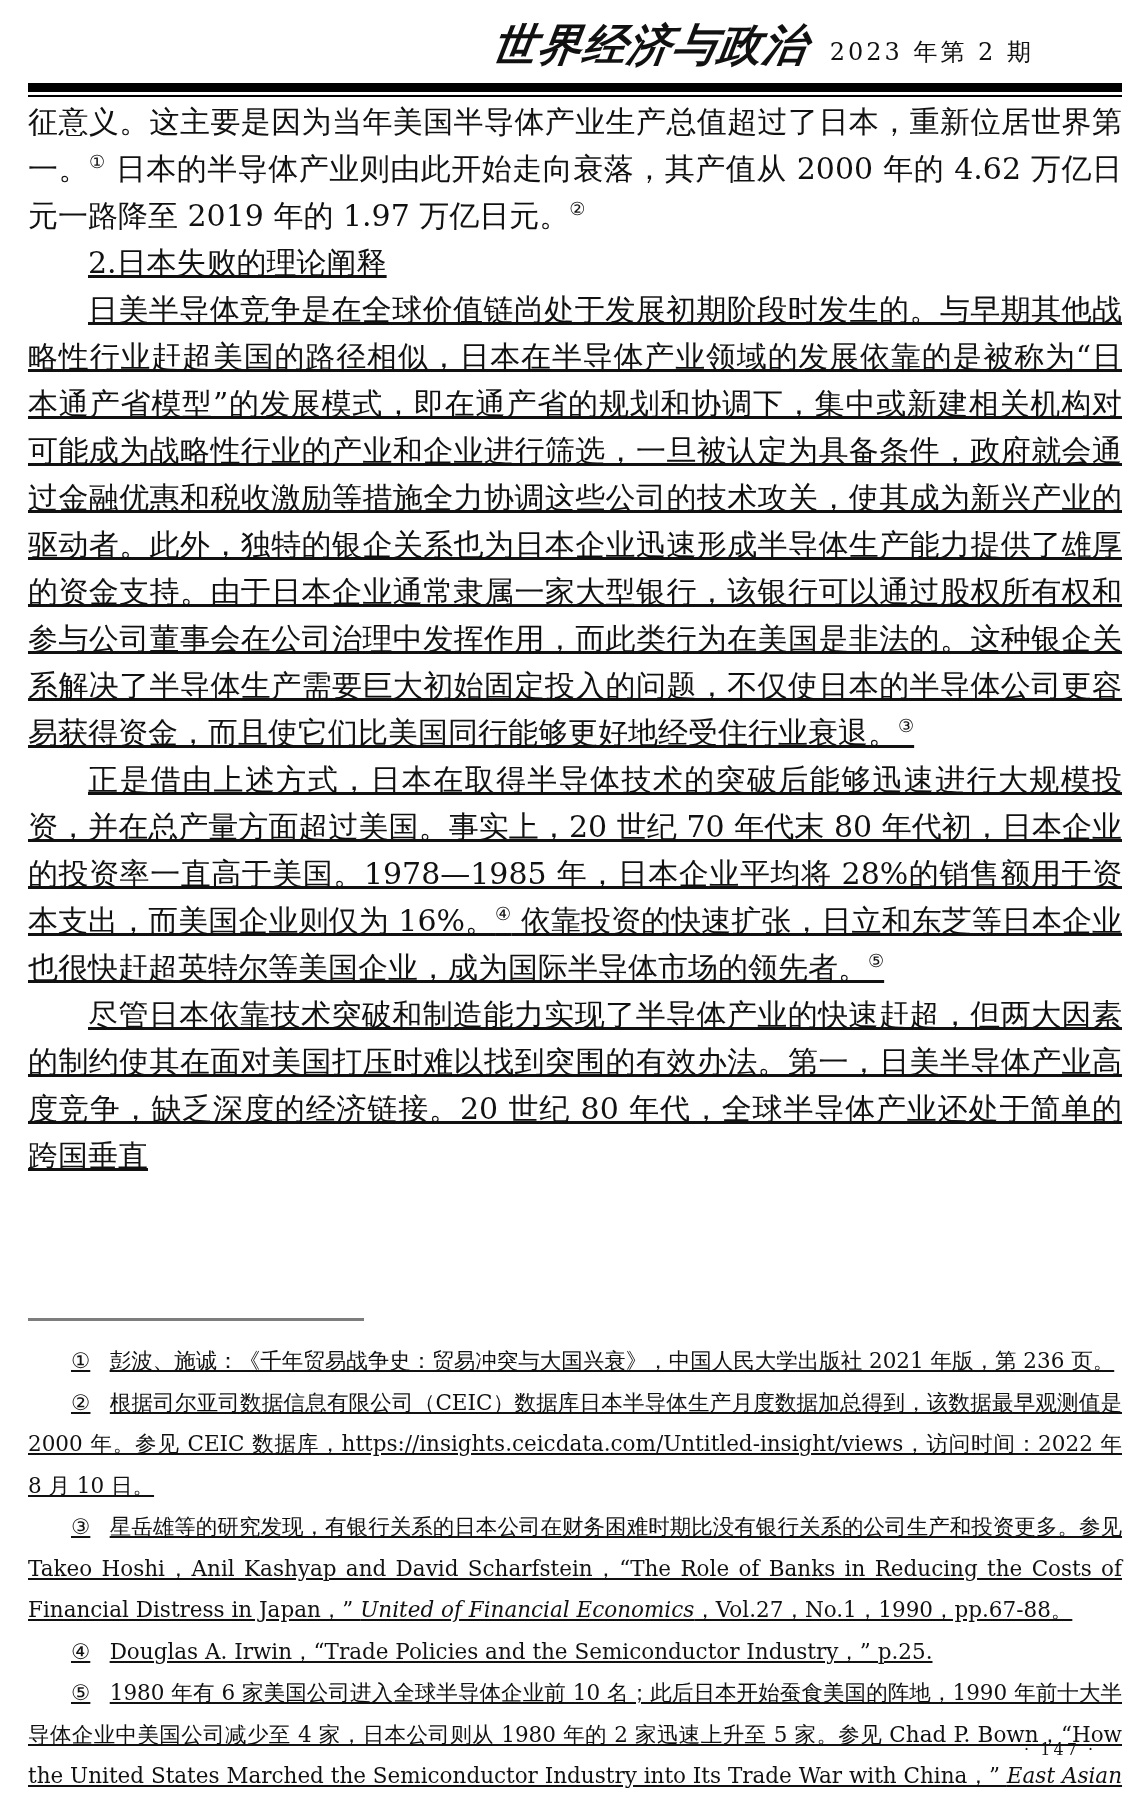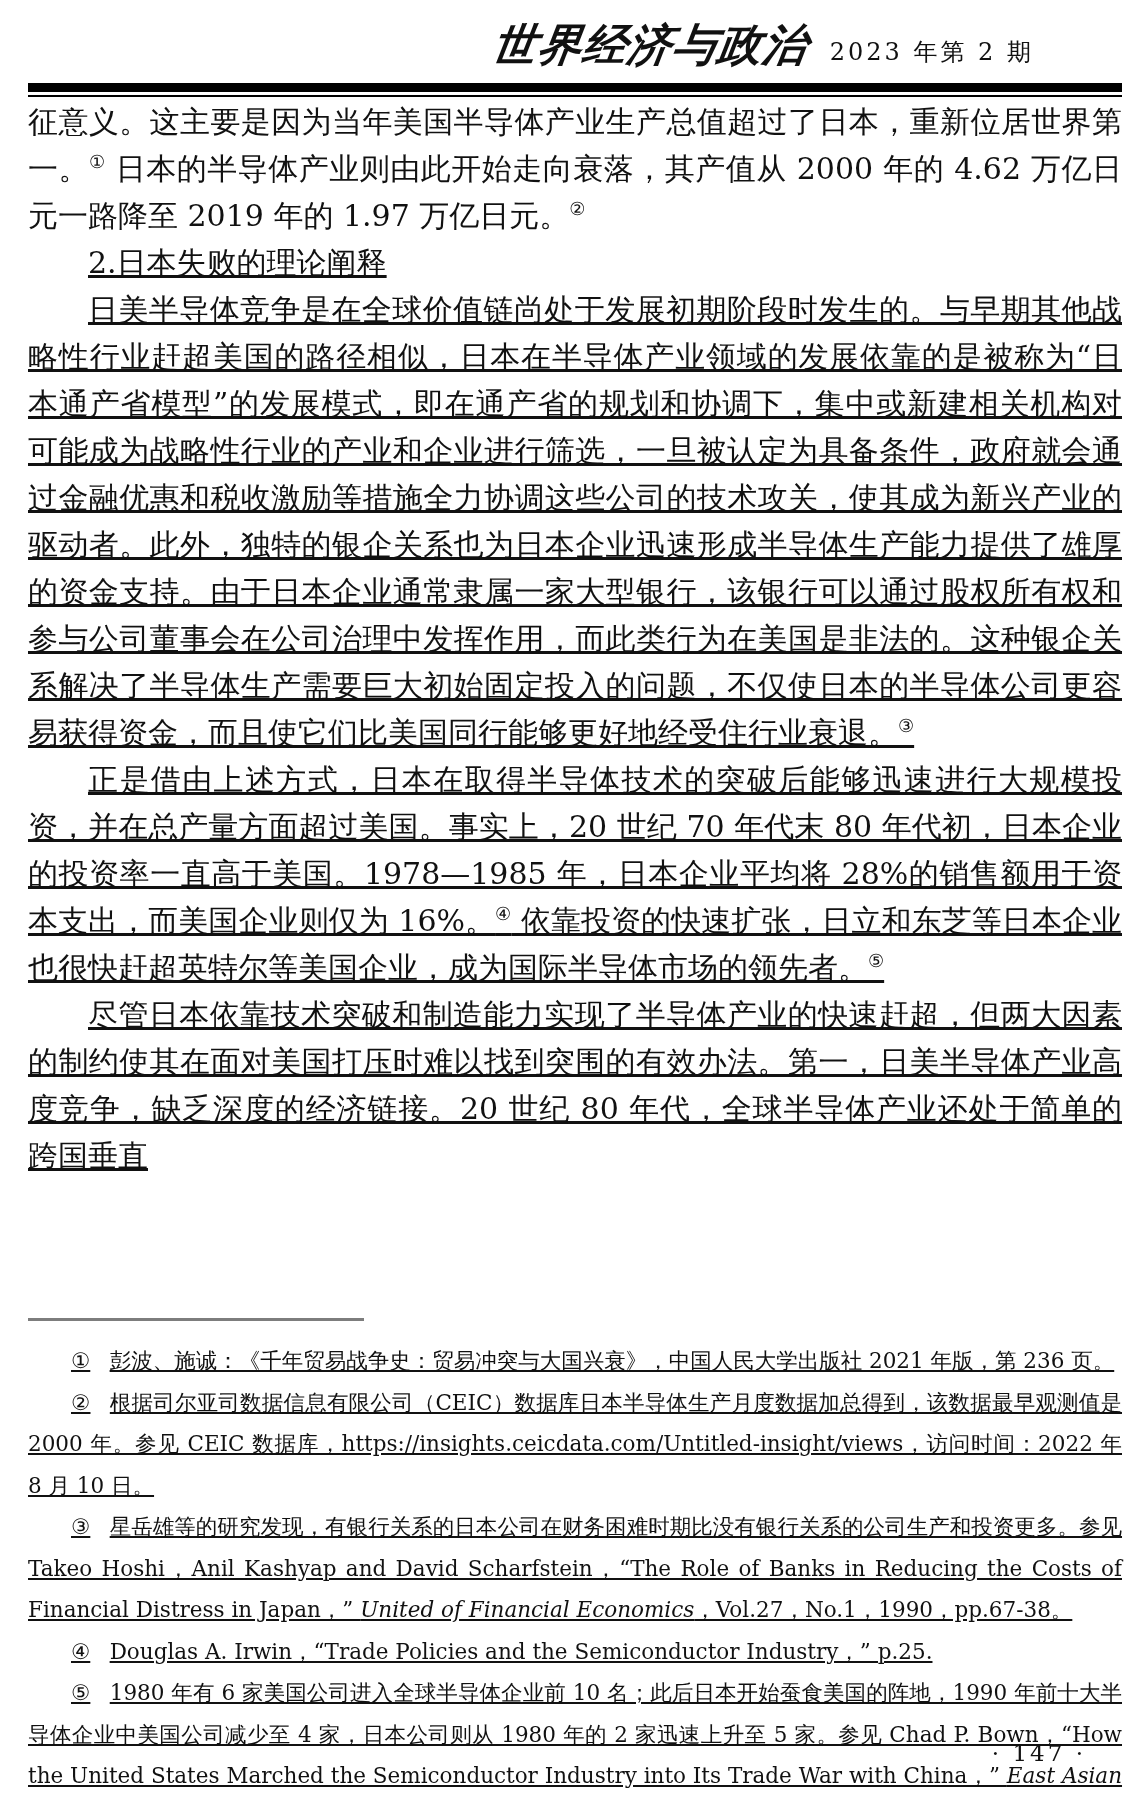--- a/index.html
+++ b/index.html
@@ -40,22 +40,22 @@
   .footnotes {
     position:absolute; top:1340px; left:28px; right:26px;
     font-size:21.5px; line-height:41.5px;
     text-align:justify;
   }
   .footnote { text-indent:2em;text-decoration:underline; }
   .fn-marker { margin-right:0.9em; }
   .italic { font-style:italic; }
 
   .page-number {
-    position:absolute; top:1740px; right:62px;
-    font-size:23px; letter-spacing:3px;
+    position:absolute; top:1740px; right:52px;
+    font-size:16px; letter-spacing:3px;
   }
 </style>
 </head>
 <body>
 
 <div class="page">
 
   <div class="header">
     <div class="header-text">
       <span class="journal-script">世界经济与政治</span>
@@ -73,20 +73,20 @@
       <p class="indent"><span>正是借由上述方式，日本在取得半导体技术的突破后能够迅速进行大规模投资，并在总产量方面超过美国。事实上，20 世纪 70 年代末 80 年代初，日本企业的投资率一直高于美国。1978—1985 年，日本企业平均将 28%的销售额用于资本支出，而美国企业则仅为 16%。</span><sup>④</sup><span> 依靠投资的快速扩张，日立和东芝等日本企业也很快赶超英特尔等美国企业，成为国际半导体市场的领先者。</span><sup>⑤</sup></p>
       <p class="indent"><span>尽管日本依靠技术突破和制造能力实现了半导体产业的快速赶超，但两大因素的制约使其在面对美国打压时难以找到突围的有效办法。第一，日美半导体产业高度竞争，缺乏深度的经济链接。20 世纪 80 年代，全球半导体产业还处于简单的跨国垂直</span></p>
     </div>
 
   <div class="fnsep"></div>
 
   <div class="footnotes">
 
   <p class="footnote"><span class="fn-marker">①</span><span>彭波、施诚：《千年贸易战争史：贸易冲突与大国兴衰》，中国人民大学出版社 2021 年版，第 236 页。</span></p>
       <p class="footnote"><span class="fn-marker">②</span><span>根据司尔亚司数据信息有限公司（CEIC）数据库日本半导体生产月度数据加总得到，该数据最早观测值是 2000 年。参见 CEIC 数据库，https://insights.ceicdata.com/Untitled-insight/views，访问时间：2022 年 8 月 10 日。</span></p>
-      <p class="footnote"><span class="fn-marker">③</span><span>星岳雄等的研究发现，有银行关系的日本公司在财务困难时期比没有银行关系的公司生产和投资更多。参见 Takeo Hoshi，Anil Kashyap and David Scharfstein，“The Role of Banks in Reducing the Costs of Financial Distress in Japan，” </span><span class="italic">United of Financial Economics</span><span>，Vol.27，No.1，1990，pp.67-38。</span></p>
+      <p class="footnote"><span class="fn-marker">③</span><span>星岳雄等的研究发现，有银行关系的日本公司在财务困难时期比没有银行关系的公司生产和投资更多。参见 Takeo Hoshi，Anil Kashyap and David Scharfstein，“The Role of Banks in Reducing the Costs of Financial Distress in Japan，” </span><span class="italic">United of Financial Economics</span><span>，Vol.27，No.1，1990，pp.67-88。</span></p>
       <p class="footnote"><span class="fn-marker">④</span><span>Douglas A. Irwin，“Trade Policies and the Semiconductor Industry，” p.25.</span></p>
       <p class="footnote"><span class="fn-marker">⑤</span><span>1980 年有 6 家美国公司进入全球半导体企业前 10 名；此后日本开始蚕食美国的阵地，1990 年前十大半导体企业中美国公司减少至 4 家，日本公司则从 1980 年的 2 家迅速上升至 5 家。参见 Chad P. Bown，“How the United States Marched the Semiconductor Industry into Its Trade War with China，” </span><span class="italic">East Asian Economic Review</span></p>
     </div>
 
   <div class="page-number">· 147 ·</div>
 
 </div>
 
 </body></html>

